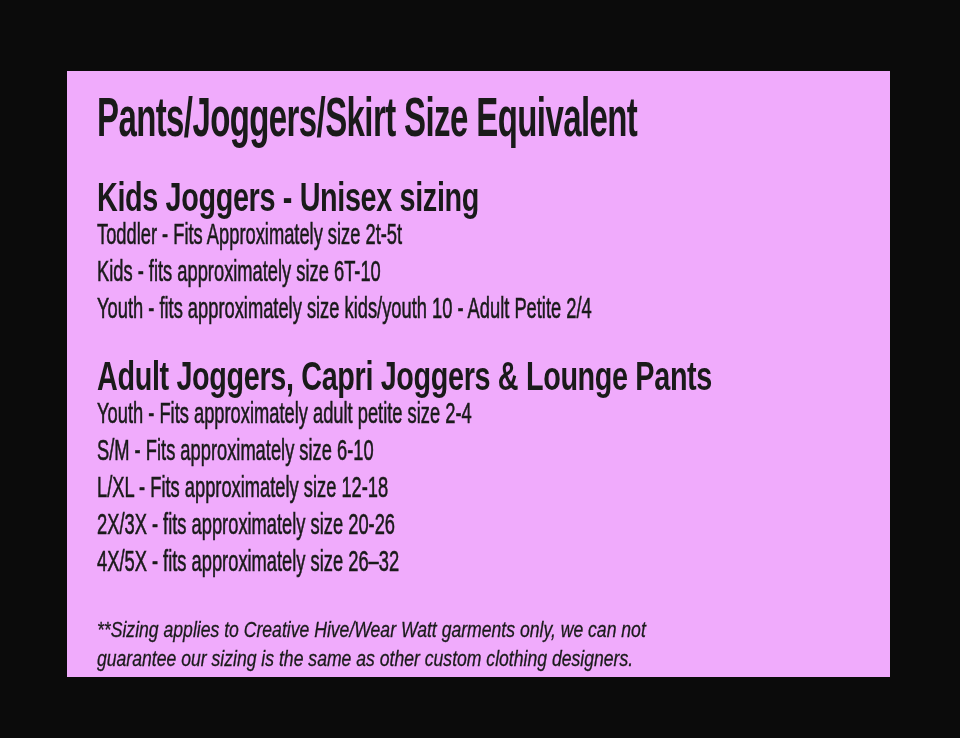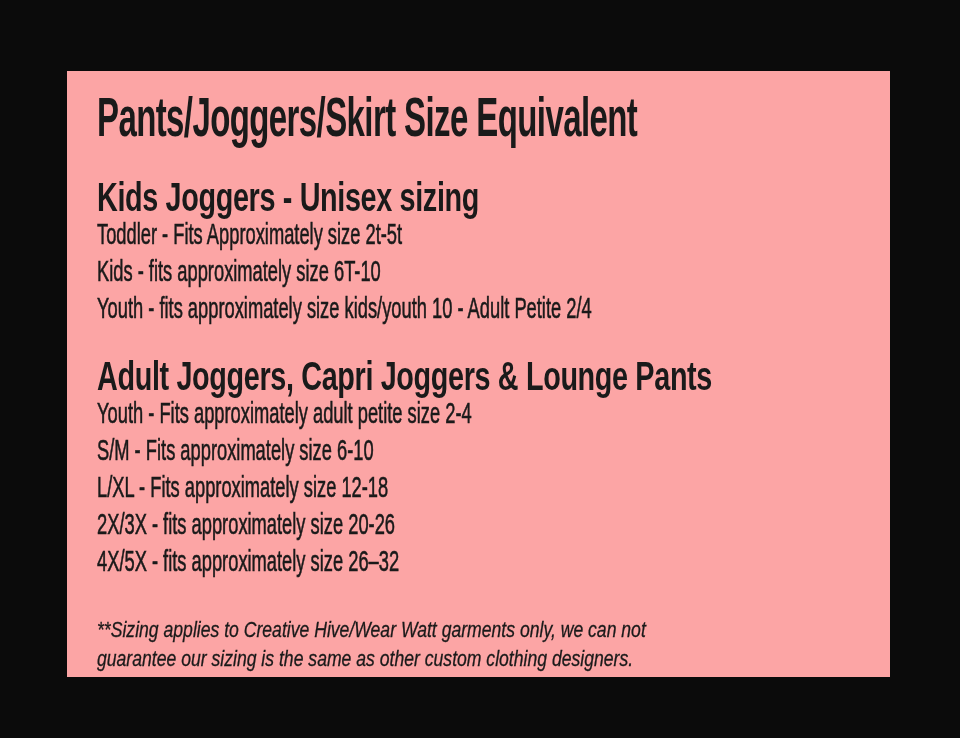--- a/index.html
+++ b/index.html
@@ -11,21 +11,21 @@
     font-family: "Liberation Sans", sans-serif;
   }
   body { background: #0b0b0b; position: relative; }
 
   .card {
     position: absolute;
     left: 67px;
     top: 71px;
     width: 823px;
     height: 606px;
-    background: #fca5a5;
+    background: #f0abfc;
     color: #1a1a1a;
   }
 
   .line {
     position: absolute;
     left: 30px;
     white-space: nowrap;
     transform-origin: 0 50%;
     color: #1a1a1a;
   }

